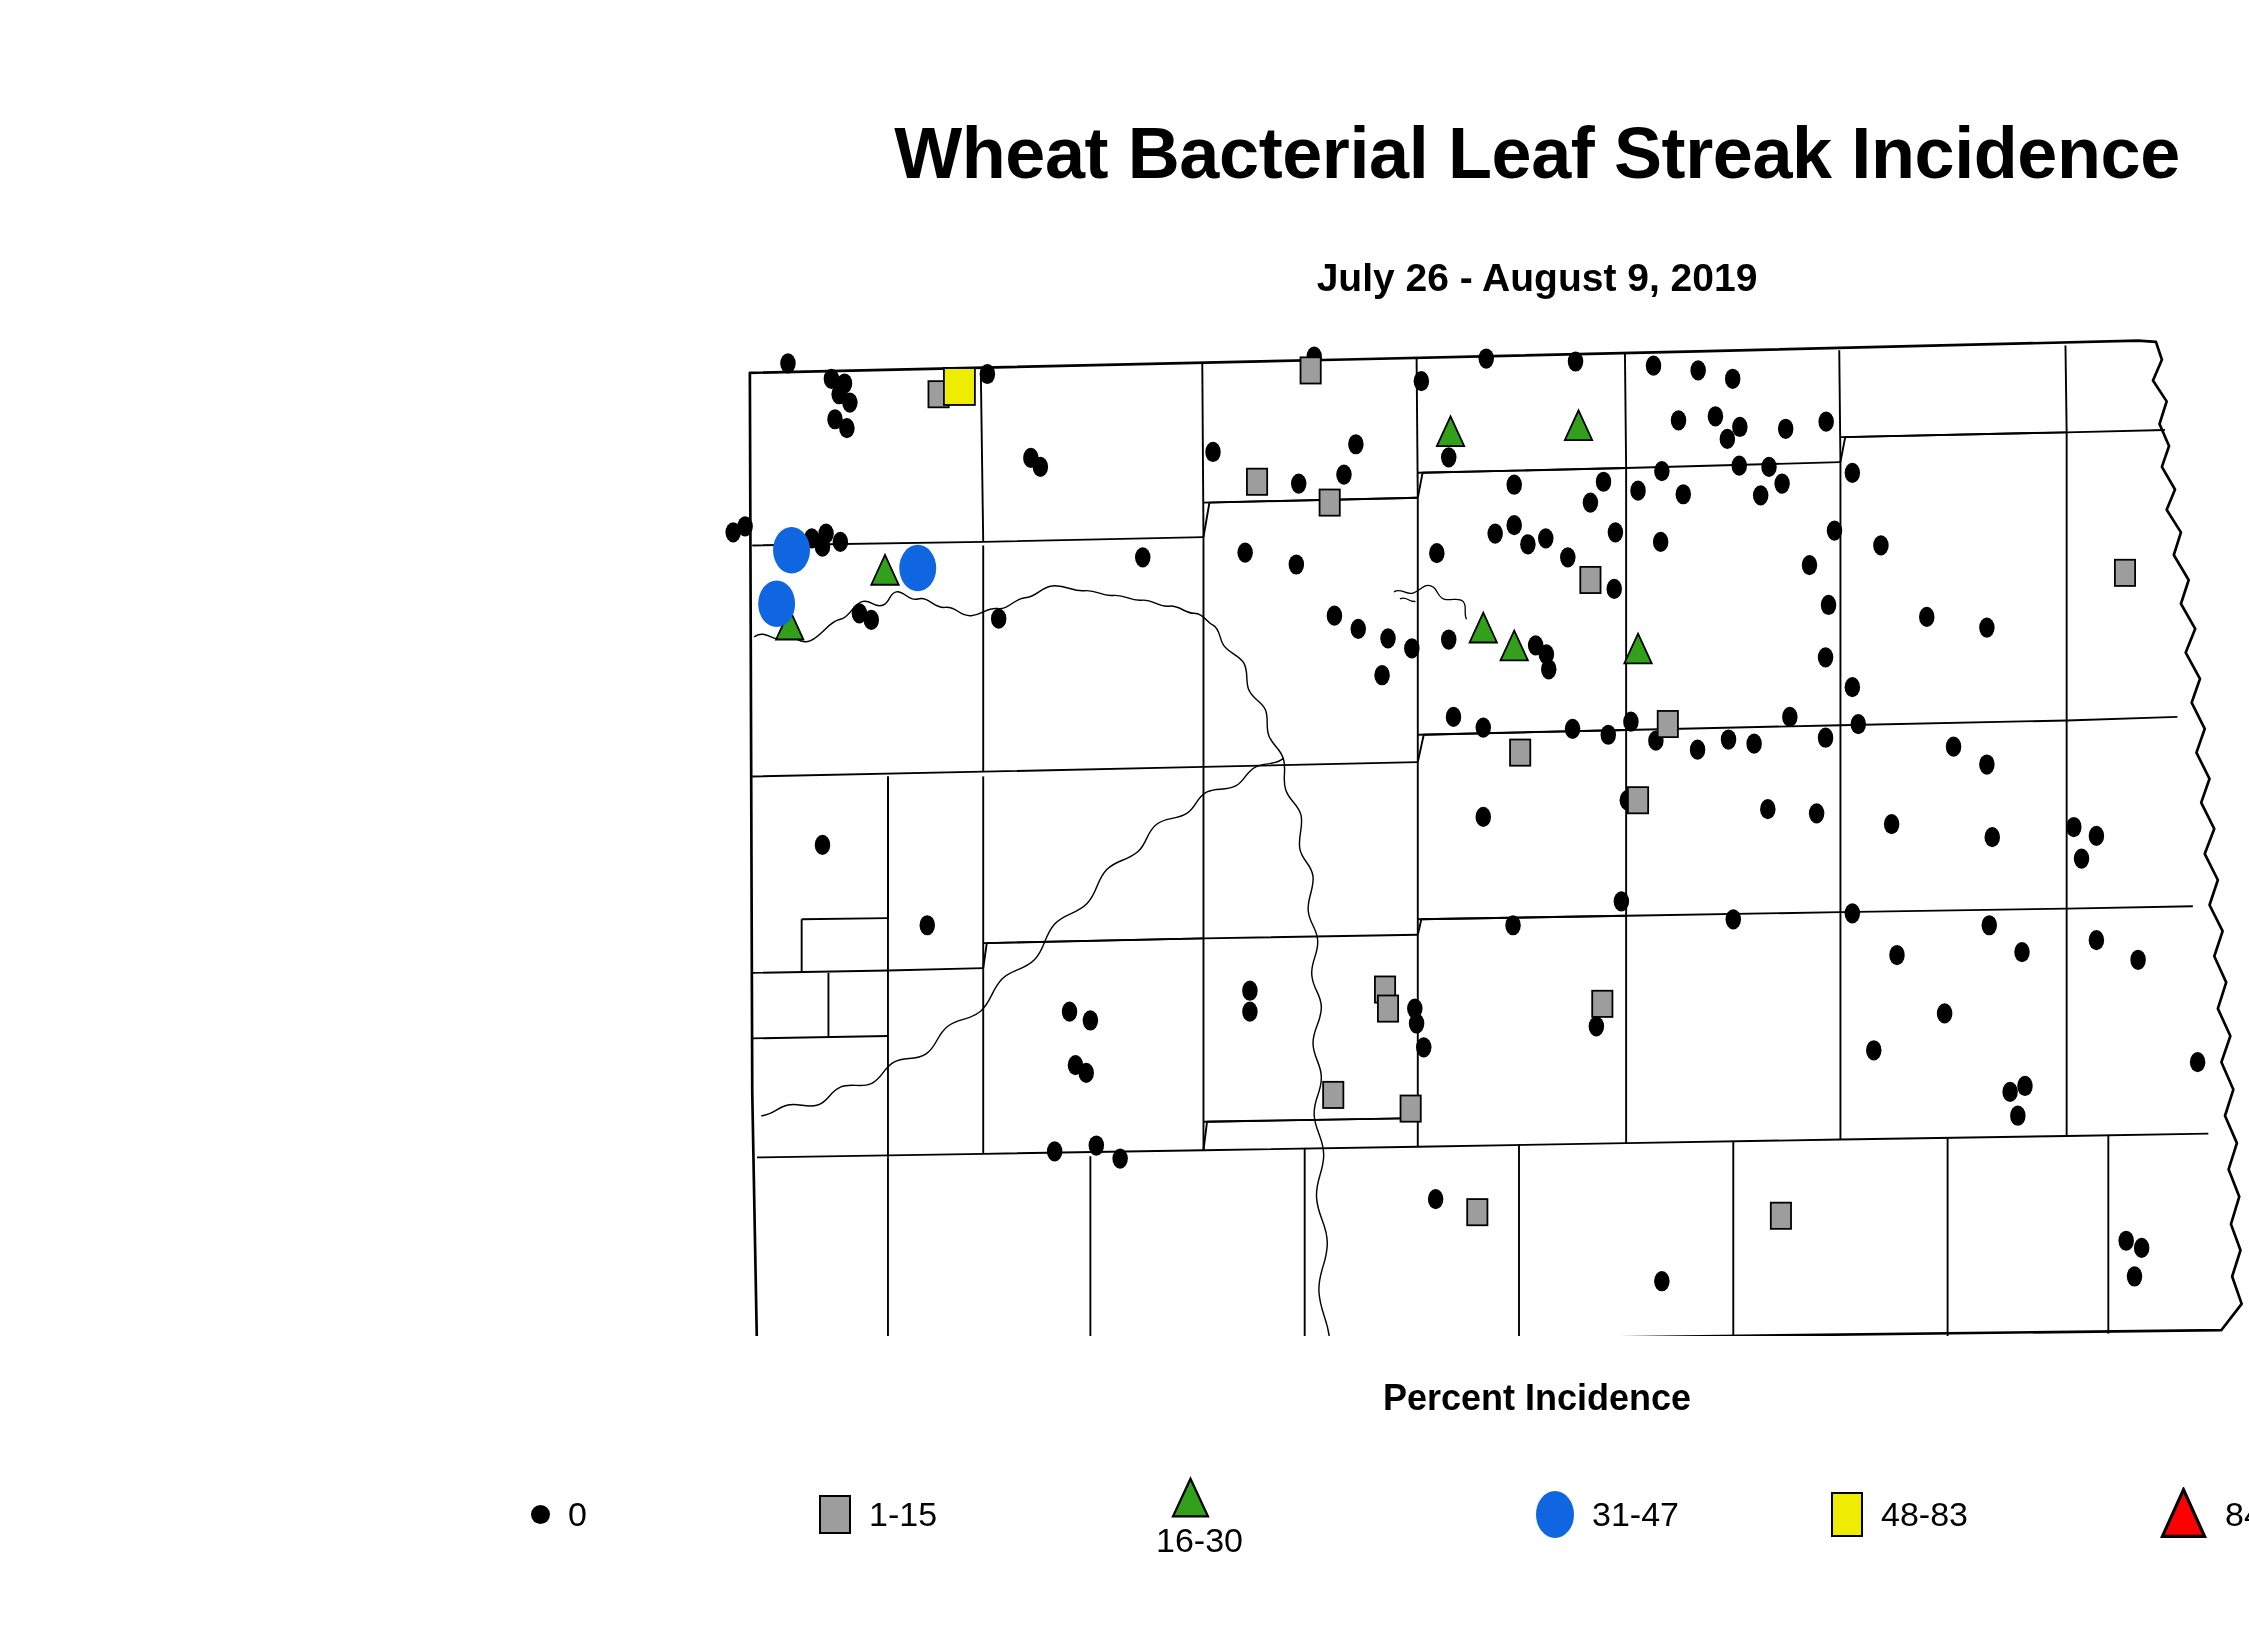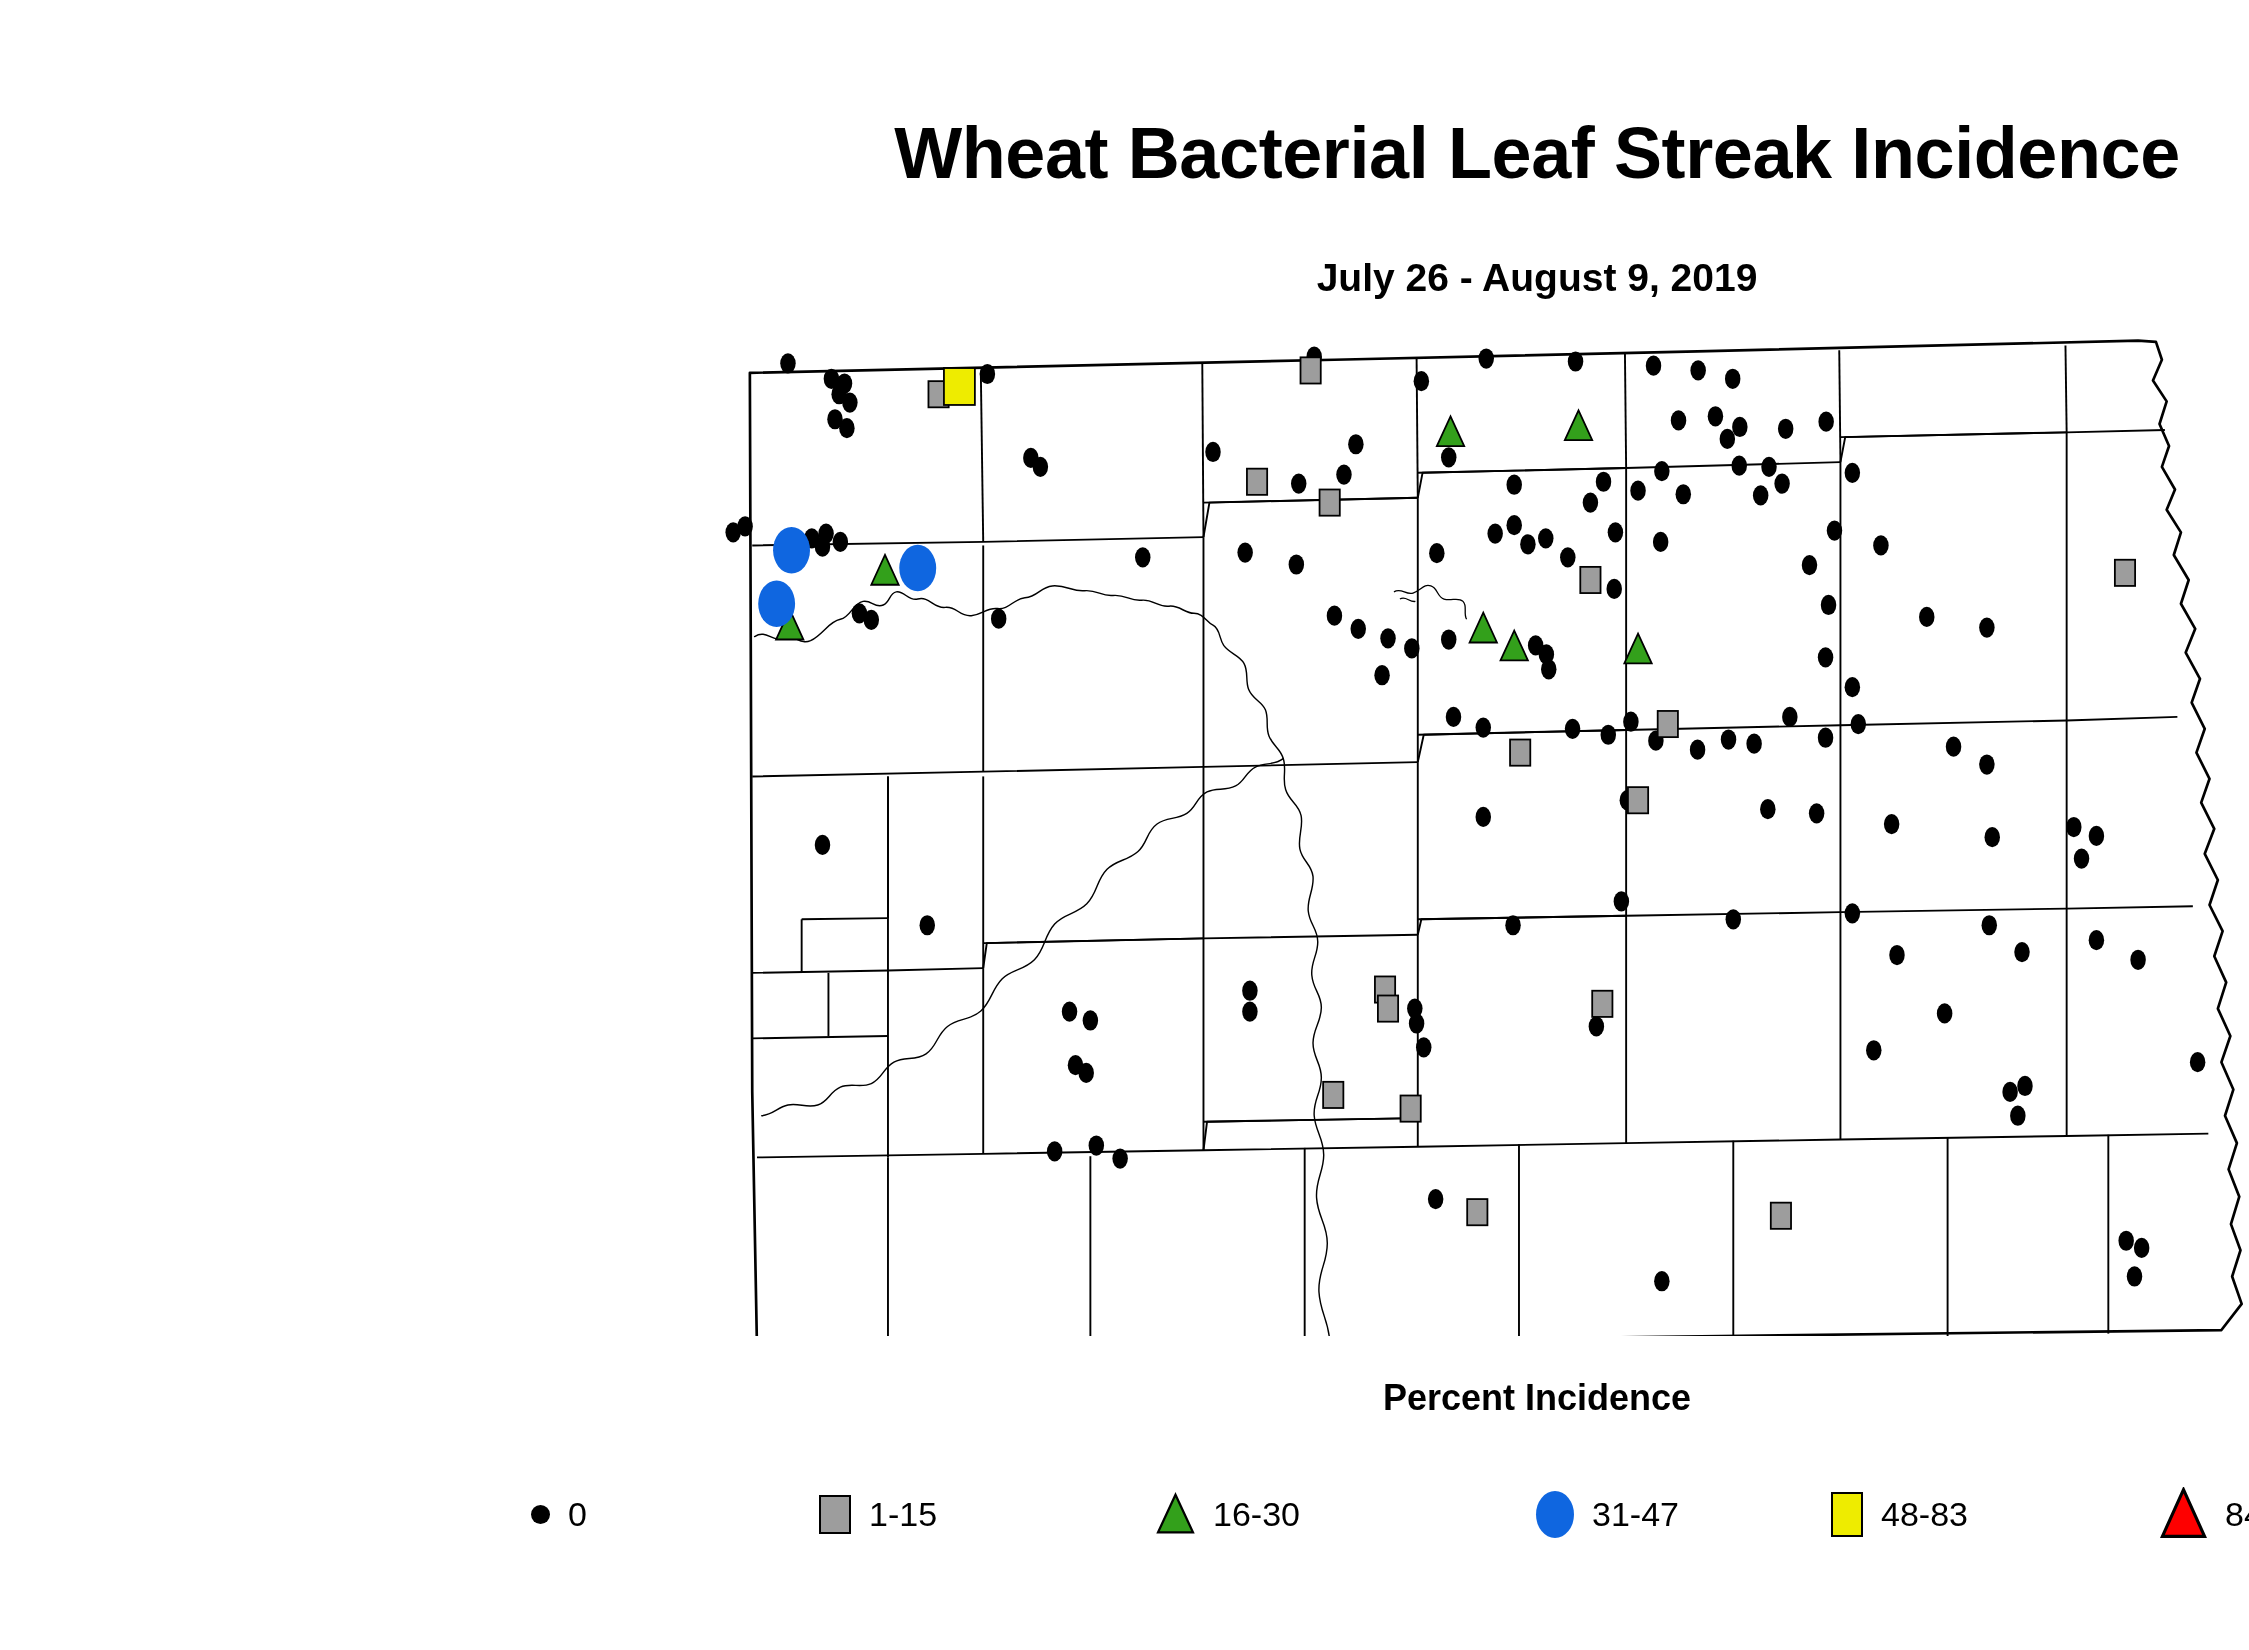--- a/index.html
+++ b/index.html
@@ -337,21 +337,21 @@
   <div class="leg-item" style="left:0px;">
     <span class="sym sym-dot"></span>
     <span class="leg-label">0</span>
   </div>
 
   <div class="leg-item" style="left:288px;justify-content:center;">
     <span class="sym sym-sq-gray"></span>
     <span class="leg-label">1-15</span>
   </div>
 
-  <div class="leg-item" style="left:625px;">
+  <div class="leg-item" style="left:625px;flex-direction:column;">
     <span class="sym">
       <svg width="39" height="43" viewBox="0 0 86 96">
           <polygon points="43,6 82,90 4,90" fill="#33a01b" stroke="#000" stroke-width="5"></polygon>
         </svg>
     </span>
     <span class="leg-label">16-30</span>
   </div>
 
   <div class="leg-item" style="left:1005px;">
     <span class="sym sym-circ-blue"></span>

